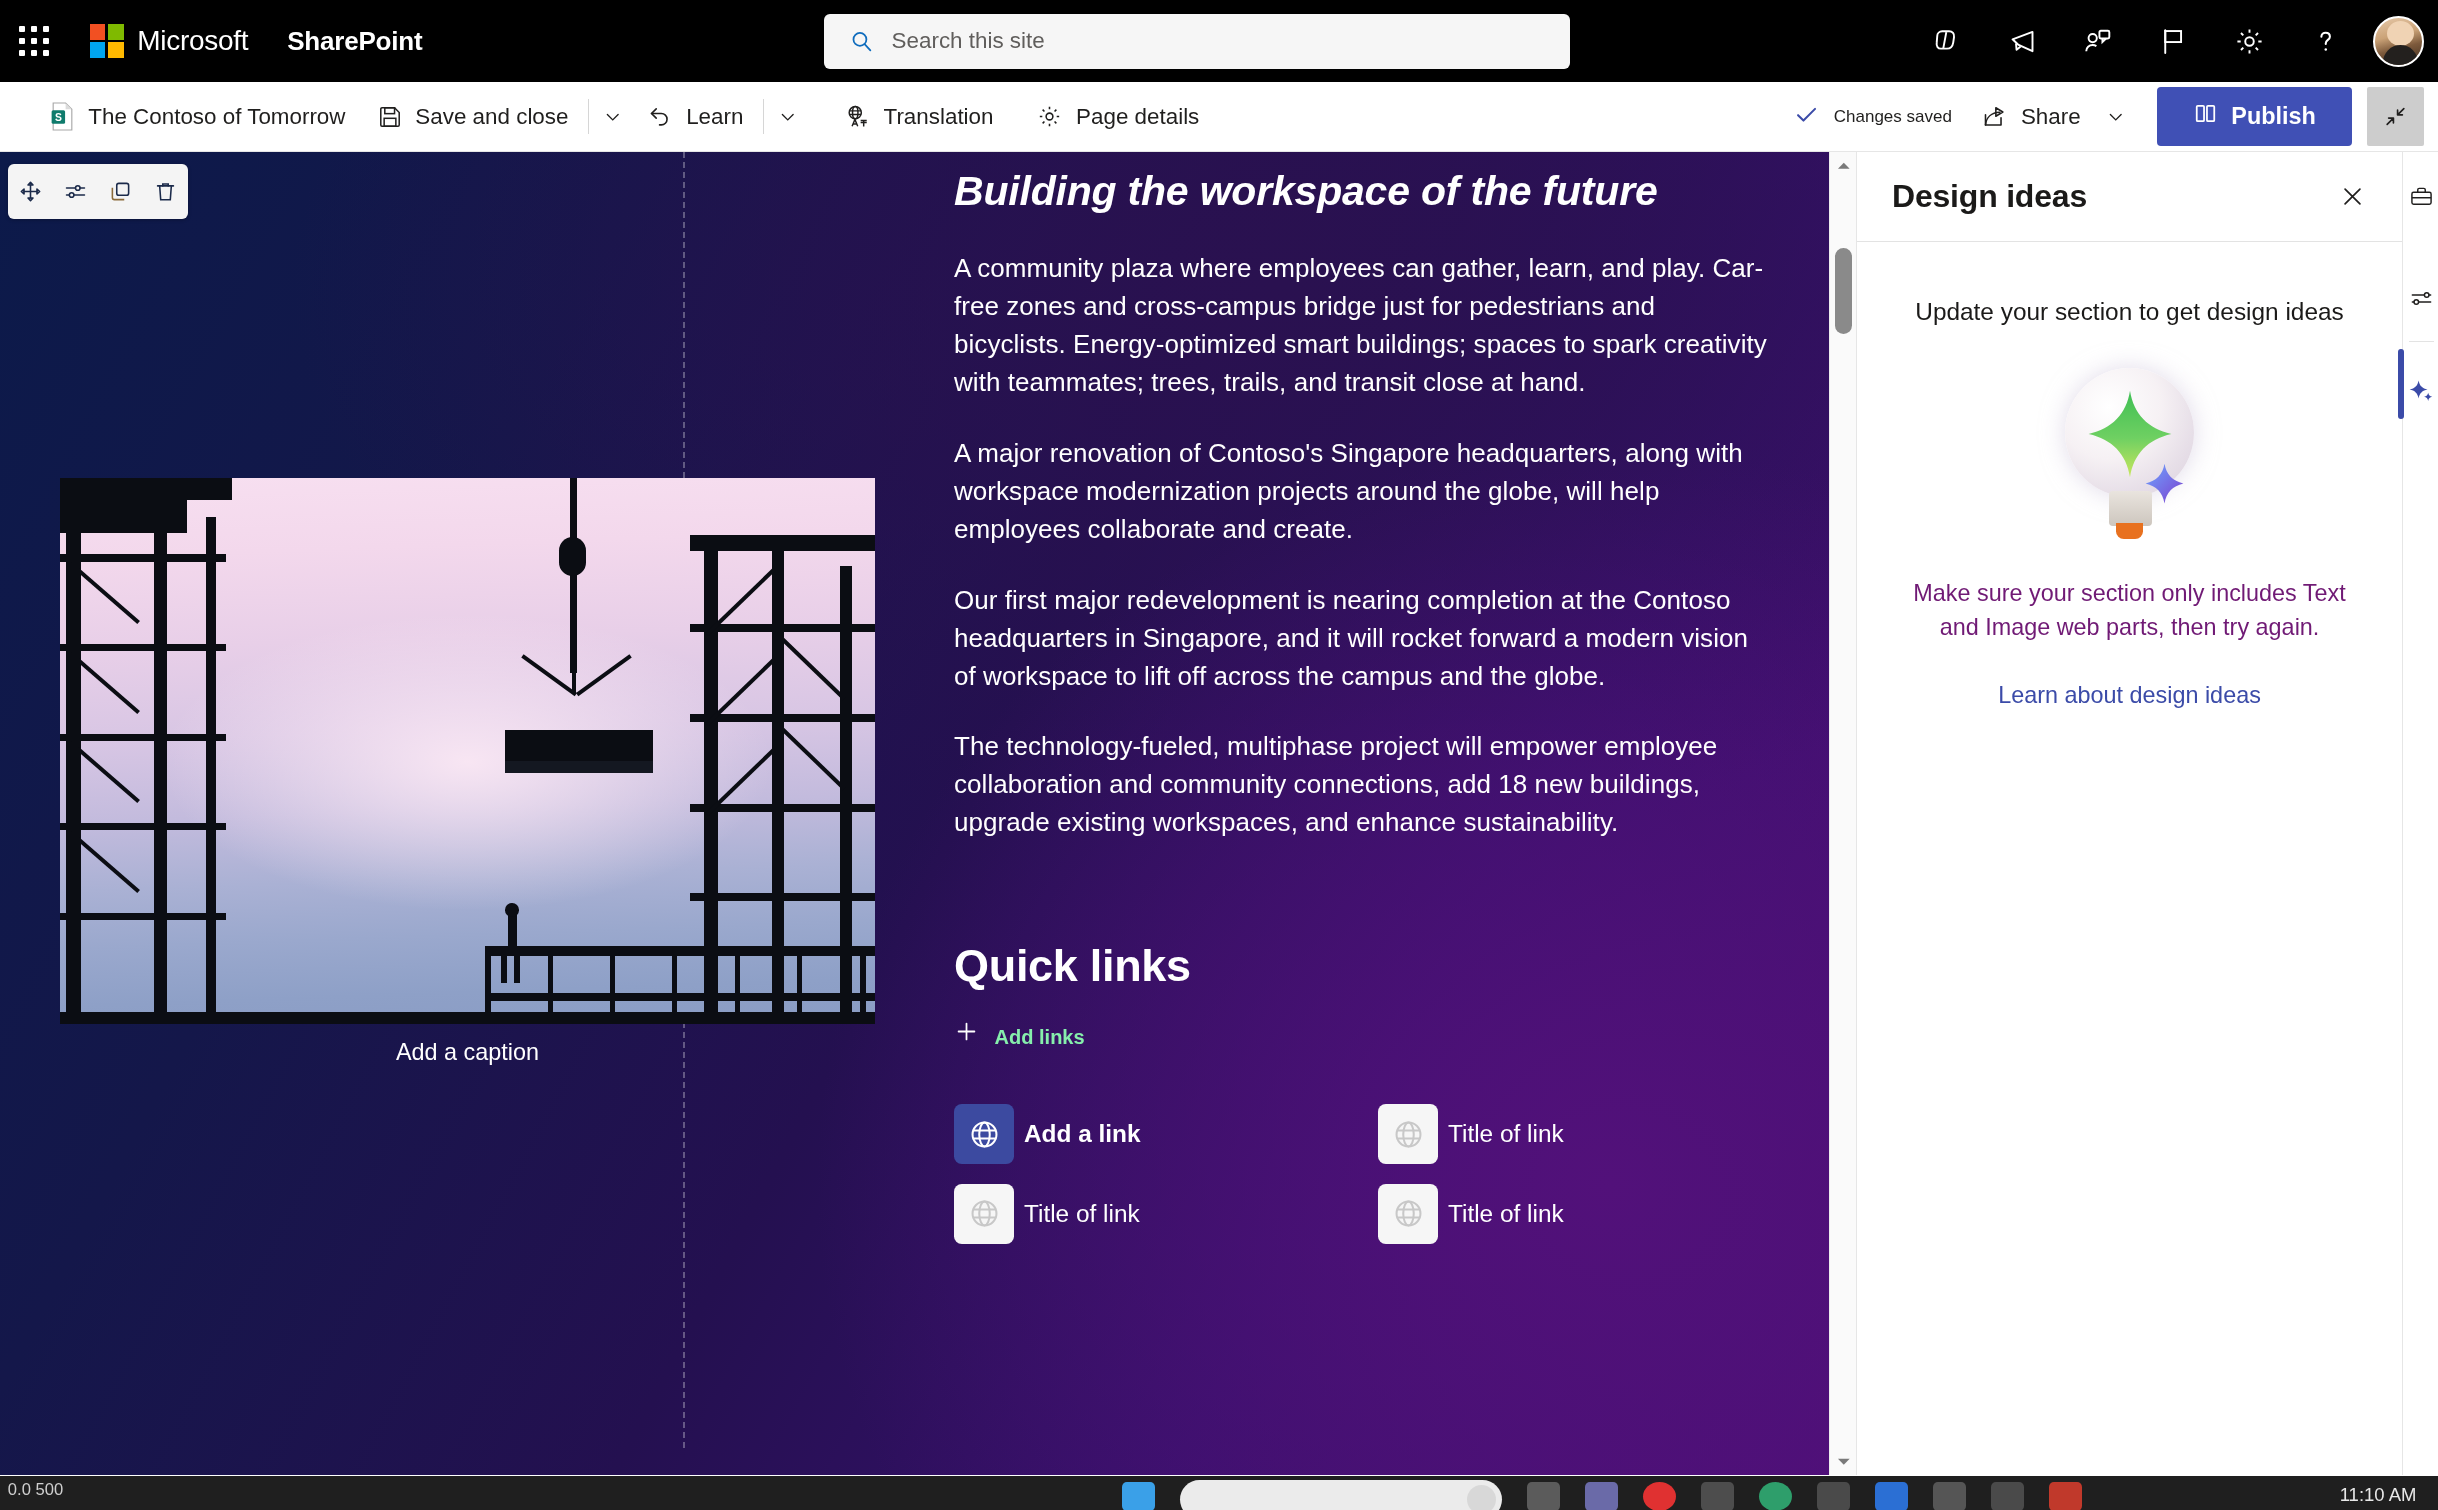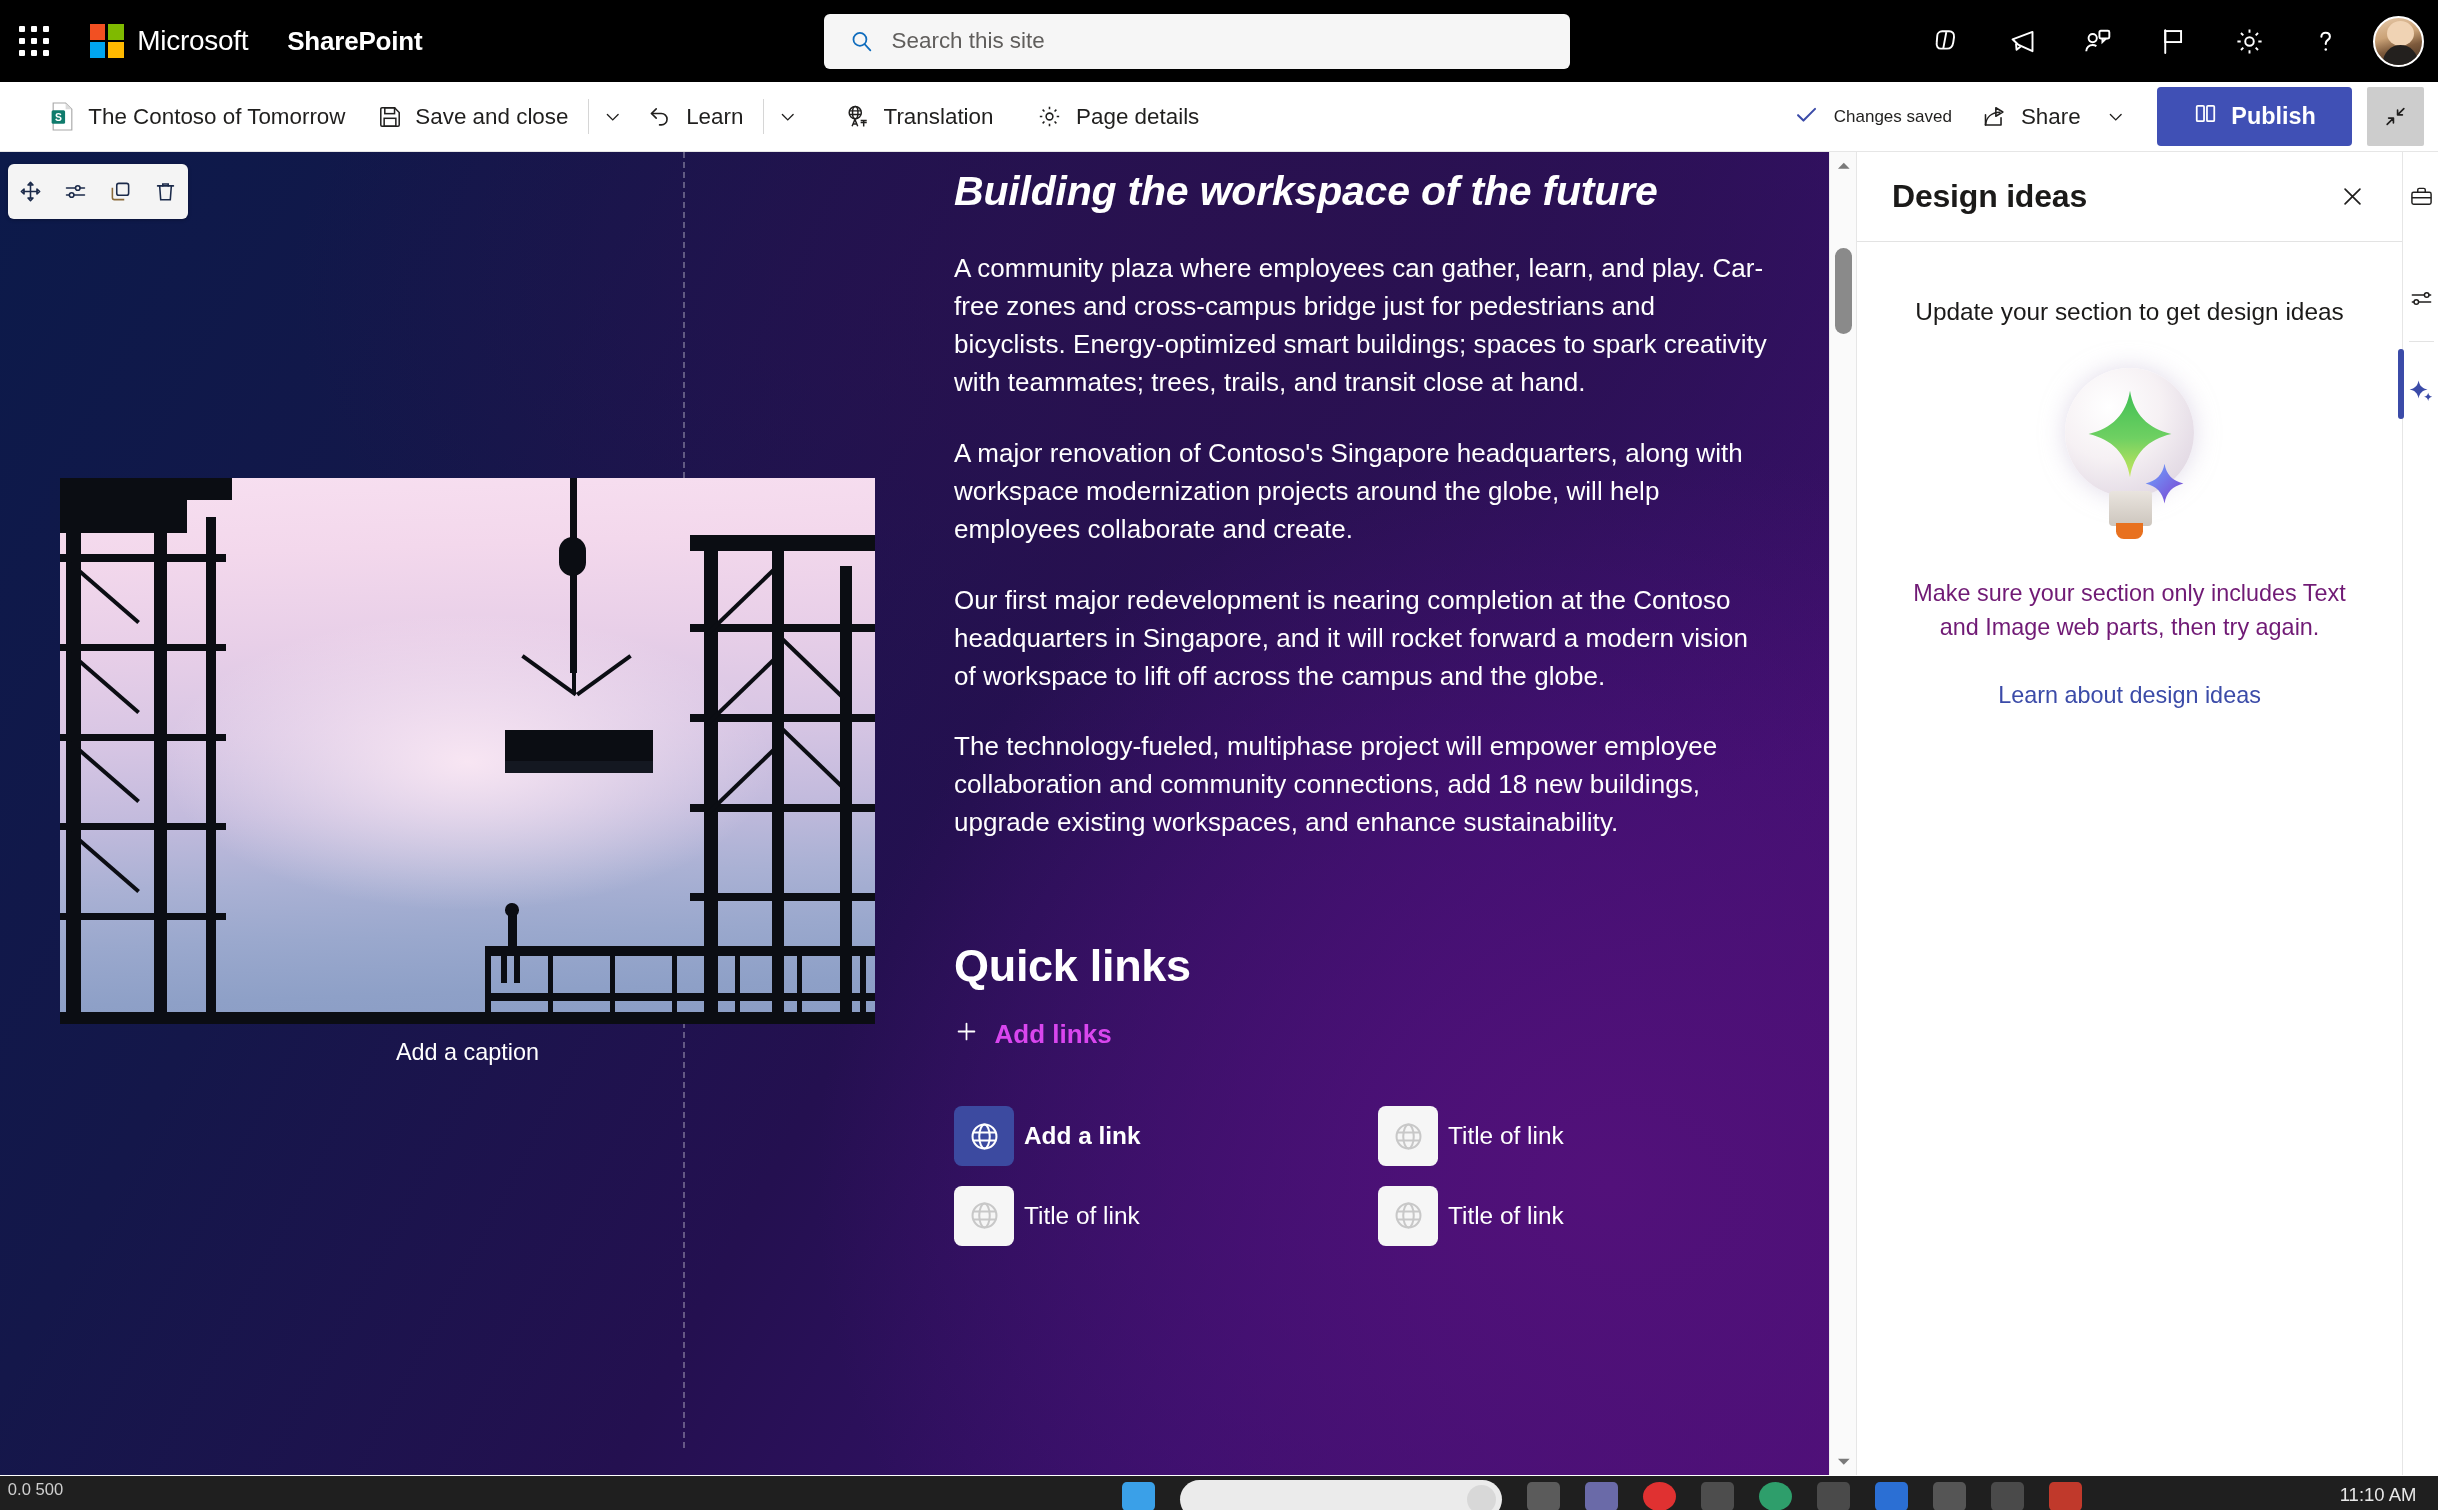--- a/index.html
+++ b/index.html
@@ -158,22 +158,22 @@
   .wp-p {
     font-size: 26px; line-height: 1.46; color: #ffffff; margin-top: 33px;
     letter-spacing: 0.05px;
   }
 
   .ql-title {
     font-size: 45px; font-weight: bold; color: #fff; margin-top: 98px;
     letter-spacing: -0.3px;
   }
   .ql-add {
-    display: flex; align-items: flex-start; gap: 15.6px; margin-top: 27px;
-    font-size: 26px; font-weight: bold; color: #d946ef; cursor: pointer;
+    display: flex; align-items: flex-end; gap: 15.6px; margin-top: 27px;
+    font-size: 20px; font-weight: bold; color: #86efac; cursor: pointer;
   }
   .ql-grid {
     margin-top: 55px; display: grid; grid-template-columns: 424px 424px;
     row-gap: 19.5px;
   }
   .ql-item { display: flex; align-items: center; gap: 10px; cursor: pointer; }
   .ql-tile {
     width: 60px; height: 60px; border-radius: 7.8px;
     display: flex; align-items: center; justify-content: center; flex: 0 0 auto;
   }

